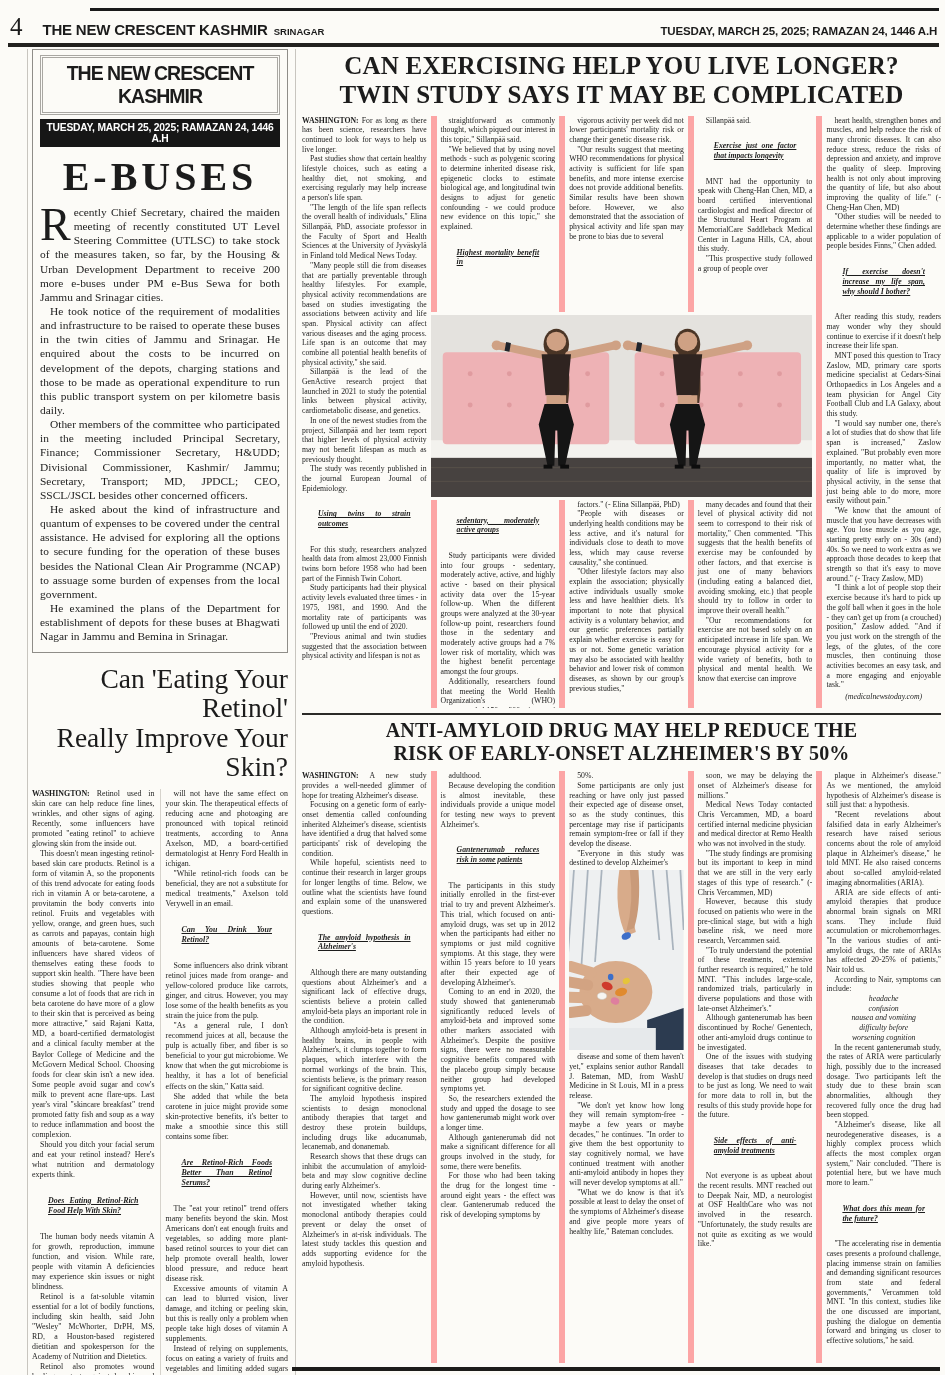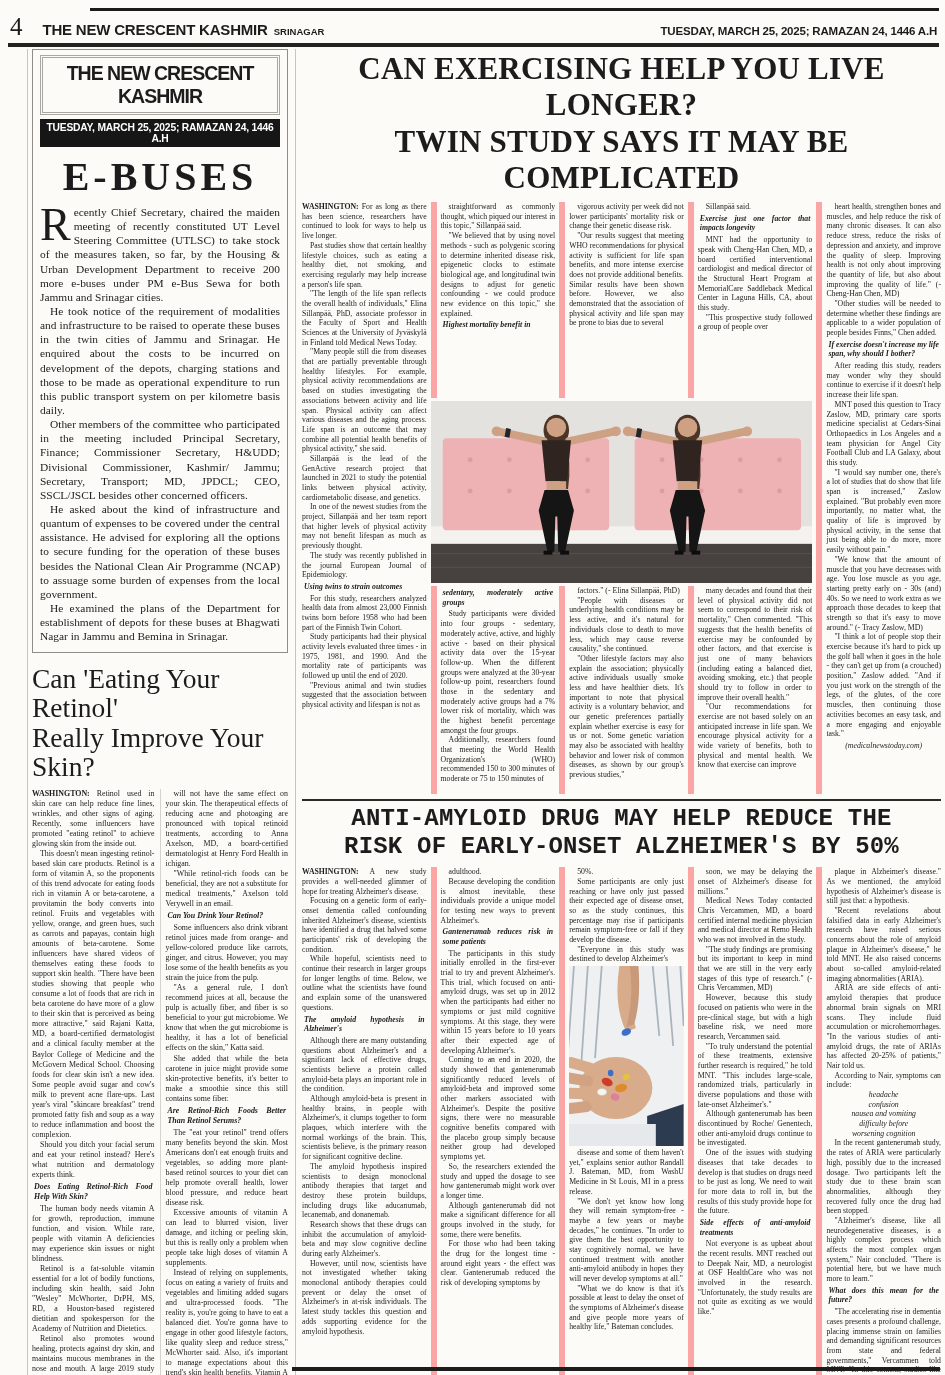--- a/index.html
+++ b/index.html
@@ -27,50 +27,50 @@
   .ed-mast{border:3px double #a9a7a2;text-align:center;font-family:"Liberation Sans",sans-serif;
     font-weight:bold;font-size:19.5px;letter-spacing:-1px;padding:4px 1px;}
   .ed-datebar{background:#161616;color:#fff;text-align:center;font-family:"Liberation Sans",sans-serif;
     font-weight:bold;font-size:10.3px;padding:3px 0;margin-top:4px;letter-spacing:-.2px;}
   .ed-head{margin:10px 0 8px;text-align:center;font-size:40px;line-height:1;letter-spacing:4px;font-weight:700;}
   .ed-body{font-size:11.4px;line-height:1.24;text-align:justify;}
   .ed-body .blk-p{margin:0;text-indent:10px;}
   .ed-body .blk-drop{margin:0;}
   .dropcap{float:left;font-size:46px;line-height:35px;padding:2px 3px 0 0;}
   
-  .ret-head{margin:11px 0 7px;text-align:left;font-weight:400;font-size:27.5px;line-height:1.07;}
+  .ret-head{margin:11px 0 7px;text-align:right;font-weight:400;font-size:27.5px;line-height:1.07;}
   .two-col{display:flex;gap:5px;height:612px;overflow:hidden;}
   .rcol{flex:1;min-width:0;font-size:7.9px;line-height:1.27;text-align:justify;}
   .rcol+.rcol{border-left:1px solid #d6d3cc;padding-left:5px;}
   
   .blk-p{margin:0;text-indent:8px;}
   .blk-lead{margin:0;}
-  .blk-sub{margin:2px;font-weight:700;font-style:italic;}
+  .blk-sub{margin:16px;font-weight:700;font-style:italic;text-decoration:underline;}
   .blk-li{margin:0;text-align:center;font-style:italic;text-indent:0;}
   .blk-credit{margin:2px 0 0;text-align:center;font-style:italic;}
   
-  .big-head{margin:2px 0 6px;text-align:center;font-weight:700;font-size:31px;line-height:1.17;letter-spacing:.2px;}
+  .big-head{margin:2px 0 6px;text-align:center;font-weight:700;font-size:25px;line-height:1.17;letter-spacing:.2px;}
   .ex-grid{display:grid;grid-template-columns:repeat(5,1fr);grid-template-rows:196px 188px auto;
     column-gap:4px;height:592px;overflow:hidden;}
   .acol{font-size:7.75px;line-height:1.25;text-align:justify;overflow:hidden;min-width:0;}
   .bl{border-left:6px solid #fca5a5;padding-left:4px;}
   .g-c1{grid-column:1;grid-row:1/4;}
   .g-c2t{grid-column:2;grid-row:1;}
   .g-c3t{grid-column:3;grid-row:1;}
   .g-c4t{grid-column:4;grid-row:1;}
   .g-c5{grid-column:5;grid-row:1/4;}
   .g-photo{grid-column:2/5;grid-row:2;margin:0;padding:3px 0;}
   .g-c2b{grid-column:2;grid-row:3;}
   .g-c3b{grid-column:3;grid-row:3;}
   .g-c4b{grid-column:4;grid-row:3;}
   figure{margin:0;}
   figure svg{display:block;width:100%;height:100%;}
   
   .alz{border-top:2px solid #2b2a27;margin-top:5px;padding-top:2px;}
-  .alz .big-head{font-size:24px;font-family:Liberation Mono, monospace;}
+  .alz .big-head{font-size:20px;}
   .alz-grid{display:grid;grid-template-columns:repeat(5,1fr);column-gap:4px;height:592px;overflow:hidden;}
   .pills-fig{height:180px;margin:2px 0;}
   
   .bottom-rule{position:absolute;left:292px;right:5px;bottom:4px;height:4px;background:#1d1c1a;}
 </style>
 </head>
 <body>
 
 <div class="page">
 

